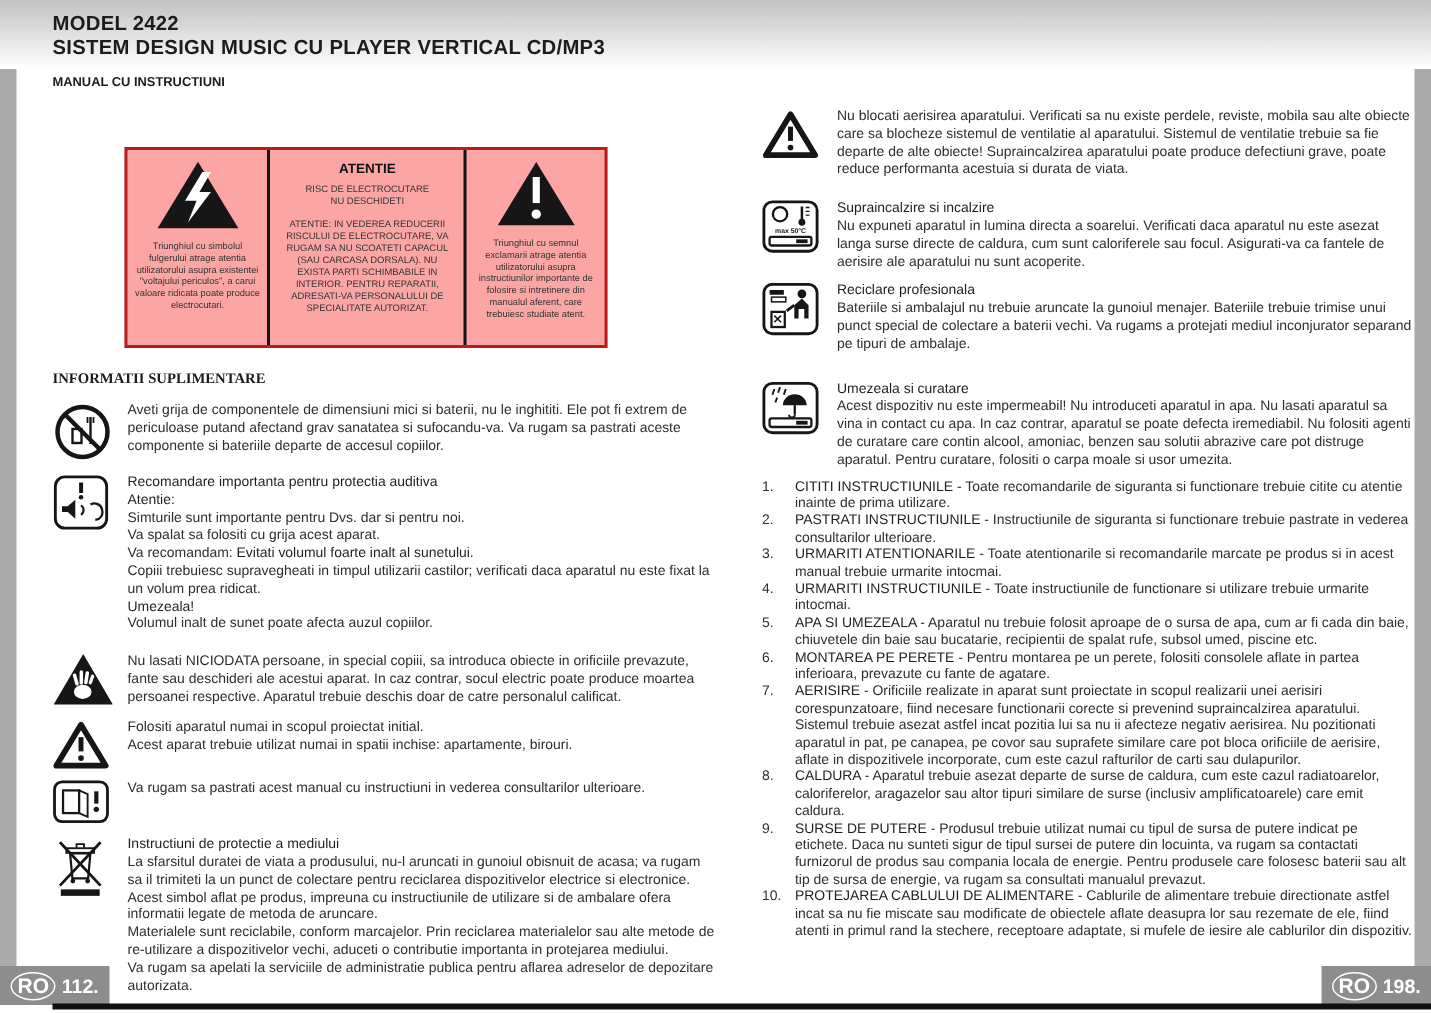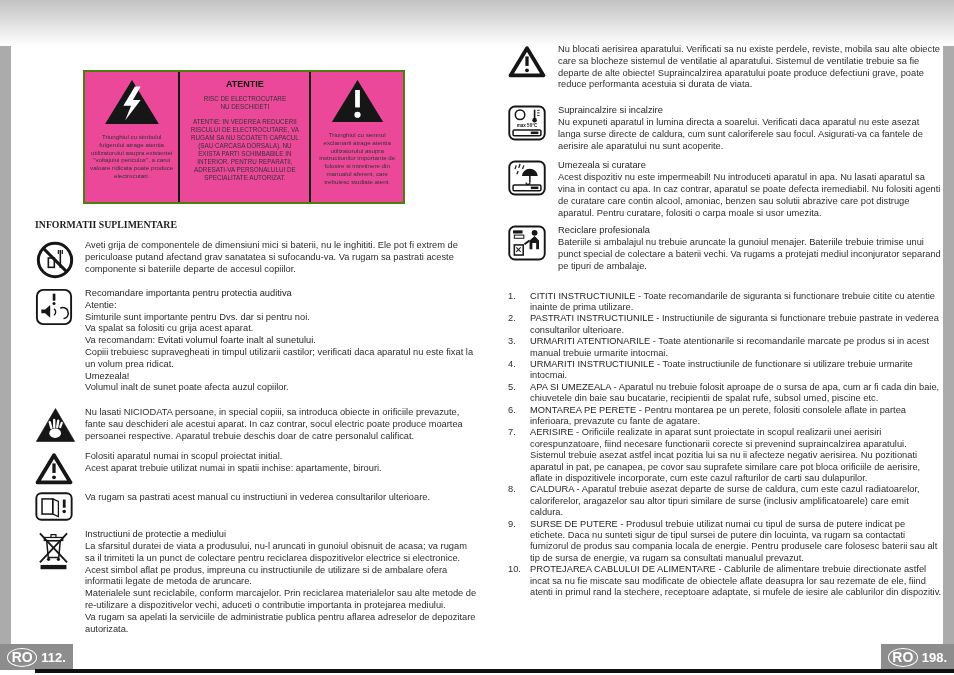--- a/index.html
+++ b/index.html
@@ -5,24 +5,24 @@
   html,body{margin:0;padding:0;background:#fff;}
   .stage{position:relative;width:954px;height:675px;background:#fff;overflow:hidden;
          font-family:"Liberation Sans",sans-serif;color:#2d2d2d;}
   .top-band{position:absolute;left:0;top:0;width:954px;height:46px;
             background:linear-gradient(#c2c2c2,#ffffff);}
   .strip{position:absolute;top:46px;width:11px;height:598px;background:#ababab;}
   .strip.left{left:0;} .strip.right{left:943px;}
   .header{position:absolute;left:35px;top:8px;}
   .header .h1{font-size:13.5px;font-weight:bold;line-height:16px;color:#1c1c1c;letter-spacing:.2px;}
   .header .sub{margin-top:9px;font-size:8.6px;font-weight:bold;color:#1c1c1c;}
-  .col{position:absolute;}
+  .col{position:absolute;margin-top:28px;}
   .left-col{left:35px;top:70px;width:443px;}
   .right-col{left:508px;top:44px;width:434px;}
-  .warning-box{margin-left:48px;width:318px;height:130px;border:2px solid #4d7c0f;display:flex;background:#ec4899;}
+  .warning-box{margin-left:48px;width:318px;height:130px;border:2px solid #b91c1c;display:flex;background:#fca5a5;}
   .wcell{padding:5px 4px;display:flex;flex-direction:column;align-items:center;}
   .wcell.cl{width:95px;border-right:2px solid #141414;}
   .wcell.cm{width:128px;border-right:2px solid #141414;padding:5px 7px;}
   .wcell.cr{width:93px;}
   .wcap{margin-top:6px;font-size:6.2px;line-height:7.8px;text-align:center;color:#333;}
   .wtitle{font-size:9px;font-weight:bold;text-align:center;margin-top:2px;color:#111;}
   .wsub{margin-top:6px;font-size:6.3px;line-height:8px;text-align:center;white-space:pre-line;color:#333;}
   .wpara{margin-top:7px;font-size:6.3px;line-height:8px;text-align:center;color:#333;}
   .sec-title{margin-top:15px;font-size:9.8px;font-weight:bold;color:#1c1c1c;font-family:Liberation Serif, serif;}
   .rows{margin-top:10px;}
@@ -48,20 +48,25 @@
 </style>
 </head>
 <body>
 
 <div class="stage">
 
   <div class="top-band"></div>
   <div class="strip left"></div>
   <div class="strip right"></div>
 
+  <div class="header">
+    <div class="h1">MODEL 2422</div>
+    <div class="h1">SISTEM DESIGN MUSIC CU PLAYER VERTICAL CD/MP3</div>
+    <div class="sub">MANUAL CU INSTRUCTIUNI</div>
+  </div>
 
   <div class="col left-col">
 
     <div class="warning-box">
       <div class="wcell cl">
         <span>
           <svg viewBox="0 0 60 52" width="58" height="50">
             <path d="M30 3 L58 49 H2 Z" fill="#161616"></path>
             <path d="M33 10 L21 30 h8 l-6 15 16 -21 h-8 l8 -14 z" fill="#fff"></path>
           </svg>
@@ -213,20 +218,39 @@
           <circle cx="42" cy="23.5" r="3.6" fill="#161616"></circle>
           <path d="M46 8 h4 M46 12 h4 M46 16 h4" stroke="#161616" stroke-width="1.4"></path>
           <text x="30" y="35" text-anchor="middle" font-size="7.2" font-weight="bold" fill="#161616">max 50°C</text>
           <rect x="8" y="39" width="44" height="9" rx="2" fill="none" stroke="#161616" stroke-width="2.4"></rect>
           <rect x="36" y="41.5" width="12" height="4" fill="#161616"></rect>
         </svg>
       </div>
       <div class="itext">
         <div class="b">Supraincalzire si incalzire</div>
         <div>Nu expuneti aparatul in lumina directa a soarelui. Verificati daca aparatul nu este asezat langa surse directe de caldura, cum sunt caloriferele sau focul. Asigurati-va ca fantele de aerisire ale aparatului nu sunt acoperite.</div>
+      </div>
+    </div>
+
+    <div class="irow mb18">
+      <div class="icell">
+        <svg viewBox="0 0 60 56" width="38" height="36">
+          <rect x="2" y="2" width="56" height="52" rx="9" fill="none" stroke="#161616" stroke-width="3"></rect>
+          <rect x="8" y="8" width="15" height="5" fill="#161616"></rect>
+          <rect x="10" y="15.5" width="15" height="5" fill="none" stroke="#161616" stroke-width="1.6"></rect>
+          <circle cx="42" cy="12" r="4.6" fill="#161616"></circle>
+          <path d="M42 17 l-8 7 v14 h4.5 v-10 h6 v10 h4.5 V24 z" fill="#161616"></path>
+          <path d="M34 24 l-8 6" stroke="#161616" stroke-width="3"></path>
+          <rect x="10" y="31" width="14" height="16" fill="none" stroke="#161616" stroke-width="2.4"></rect>
+          <path d="M13 35 l7 7 M20 35 l-7 7" stroke="#161616" stroke-width="1.6"></path>
+        </svg>
+      </div>
+      <div class="itext">
+        <div class="b">Reciclare profesionala</div>
+        <div>Bateriile si ambalajul nu trebuie aruncate la gunoiul menajer. Bateriile trebuie trimise unui punct special de colectare a baterii vechi. Va rugams a protejati mediul inconjurator separand pe tipuri de ambalaje.</div>
       </div>
     </div>
 
     <div class="irow mb6">
       <div class="icell">
         <svg viewBox="0 0 60 56" width="38" height="36">
           <rect x="2" y="2" width="56" height="52" rx="9" fill="none" stroke="#161616" stroke-width="3"></rect>
           <g stroke="#161616" stroke-width="2" fill="none">
             <line x1="13" y1="8" x2="11" y2="14"></line>
               <line x1="19" y1="6" x2="17" y2="12"></line>
@@ -239,39 +263,20 @@
           <rect x="8" y="39" width="44" height="9" rx="2" fill="none" stroke="#161616" stroke-width="2.4"></rect>
           <rect x="36" y="41.5" width="12" height="4" fill="#161616"></rect>
         </svg>
       </div>
       <div class="itext">
         <div class="b">Umezeala si curatare</div>
         <div>Acest dispozitiv nu este impermeabil! Nu introduceti aparatul in apa. Nu lasati aparatul sa vina in contact cu apa. In caz contrar, aparatul se poate defecta iremediabil. Nu folositi agenti de curatare care contin alcool, amoniac, benzen sau solutii abrazive care pot distruge aparatul. Pentru curatare, folositi o carpa moale si usor umezita.</div>
       </div>
     </div>
 
-    <div class="irow mb18">
-      <div class="icell">
-        <svg viewBox="0 0 60 56" width="38" height="36">
-          <rect x="2" y="2" width="56" height="52" rx="9" fill="none" stroke="#161616" stroke-width="3"></rect>
-          <rect x="8" y="8" width="15" height="5" fill="#161616"></rect>
-          <rect x="10" y="15.5" width="15" height="5" fill="none" stroke="#161616" stroke-width="1.6"></rect>
-          <circle cx="42" cy="12" r="4.6" fill="#161616"></circle>
-          <path d="M42 17 l-8 7 v14 h4.5 v-10 h6 v10 h4.5 V24 z" fill="#161616"></path>
-          <path d="M34 24 l-8 6" stroke="#161616" stroke-width="3"></path>
-          <rect x="10" y="31" width="14" height="16" fill="none" stroke="#161616" stroke-width="2.4"></rect>
-          <path d="M13 35 l7 7 M20 35 l-7 7" stroke="#161616" stroke-width="1.6"></path>
-        </svg>
-      </div>
-      <div class="itext">
-        <div class="b">Reciclare profesionala</div>
-        <div>Bateriile si ambalajul nu trebuie aruncate la gunoiul menajer. Bateriile trebuie trimise unui punct special de colectare a baterii vechi. Va rugams a protejati mediul inconjurator separand pe tipuri de ambalaje.</div>
-      </div>
-    </div>
-
     <div class="num-list">
       <div class="li">
           <span class="num">1.</span>
           <span class="litext"><span class="b">CITITI INSTRUCTIUNILE</span> <span>- Toate recomandarile de siguranta si functionare trebuie citite cu atentie inainte de prima utilizare.</span></span>
         </div>
       <div class="li">
           <span class="num">2.</span>
           <span class="litext"><span class="b">PASTRATI INSTRUCTIUNILE</span> <span>- Instructiunile de siguranta si functionare trebuie pastrate in vederea consultarilor ulterioare.</span></span>
         </div>
       <div class="li">

